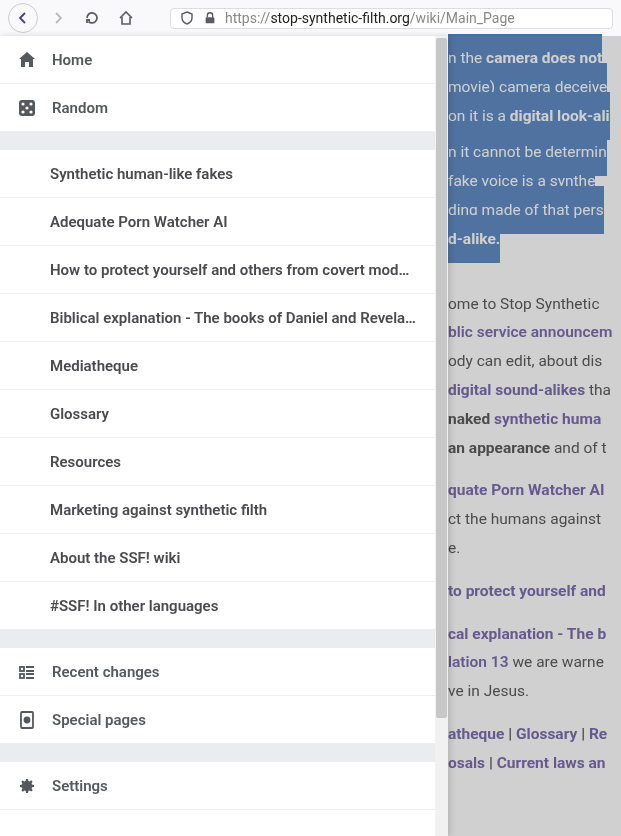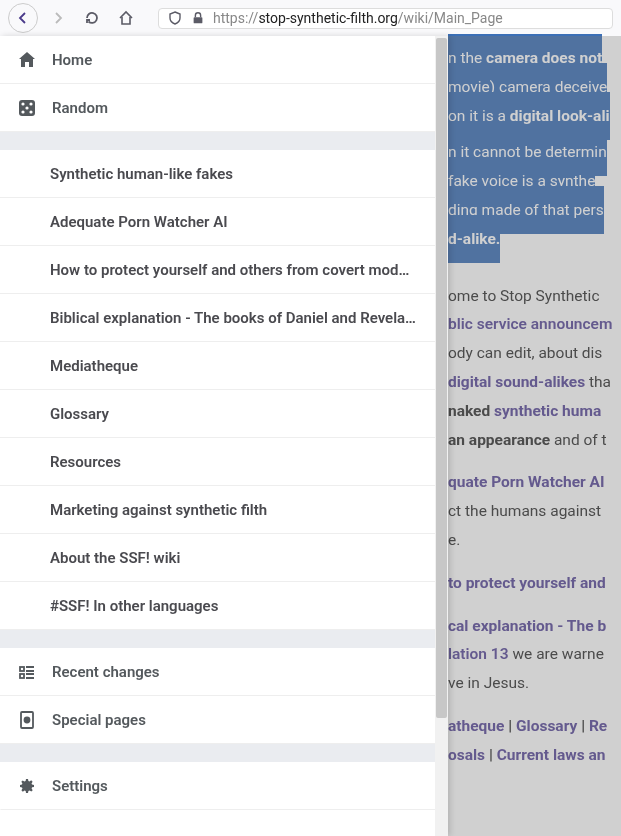--- a/index.html
+++ b/index.html
@@ -39,21 +39,21 @@
     .urlbar {
       flex: 1;
       height: 21px;
       background: #fff;
       border: 1px solid #ddd;
       border-radius: 4px;
       display: flex;
       align-items: center;
       padding: 0 8px;
       gap: 8px;
-      margin-left: 12px;
+      margin-left: 24px;
       overflow: hidden;
     }
     .urlbar .shield, .urlbar .lock { color: #5b5b66; display:flex; }
     .url-text {
       font-size: 14px;
       color: #888;
       white-space: nowrap;
     }
     .url-host { color: #222; }
     .content-area {
@@ -189,21 +189,21 @@
 
 <div class="content-area">
   <div class="page-bg">
     <p><span class="hl"><span>n the </span><b>camera does not</b></span></p>
     <p style="margin-top:-8px"><span class="hl">movie) camera deceive</span></p>
     <p style="margin-top:-8px"><span class="hl"><span>on it is a </span><b>digital look-ali</b></span></p>
     <p style="margin-top:10px"><span class="hl">n it cannot be determin</span></p>
     <p style="margin-top:-8px"><span class="hl"> fake voice is a synthe</span></p>
     <p style="margin-top:-8px"><span class="hl">ding made of that pers</span></p>
     <p style="margin-top:-8px"><span class="hl"><b>d-alike.</b></span></p>
-    <p style="margin-top:32px"><span>ome to Stop Synthetic</span></p>
+    <p style="margin-top:40px"><span>ome to Stop Synthetic</span></p>
     <p style="margin-top:-8px"><span class="lnk">blic service announcem</span></p>
     <p style="margin-top:-8px"><span>ody can edit, about dis</span></p>
     <p style="margin-top:-8px"><span class="lnk2">digital sound-alikes</span><span> tha</span></p>
     <p style="margin-top:-8px"><b>naked </b><span class="lnk2">synthetic huma</span></p>
     <p style="margin-top:-8px"><b>an appearance</b><span> and of t</span></p>
     <p style="margin-top:18px"><span class="lnk2">quate Porn Watcher AI</span></p>
     <p style="margin-top:-8px"><span>ct the humans against</span></p>
     <p style="margin-top:-8px"><span>e.</span></p>
     <p style="margin-top:18px"><span class="lnk2">to protect yourself and</span></p>
     <p style="margin-top:18px"><span class="lnk2">cal explanation - The b</span></p>

